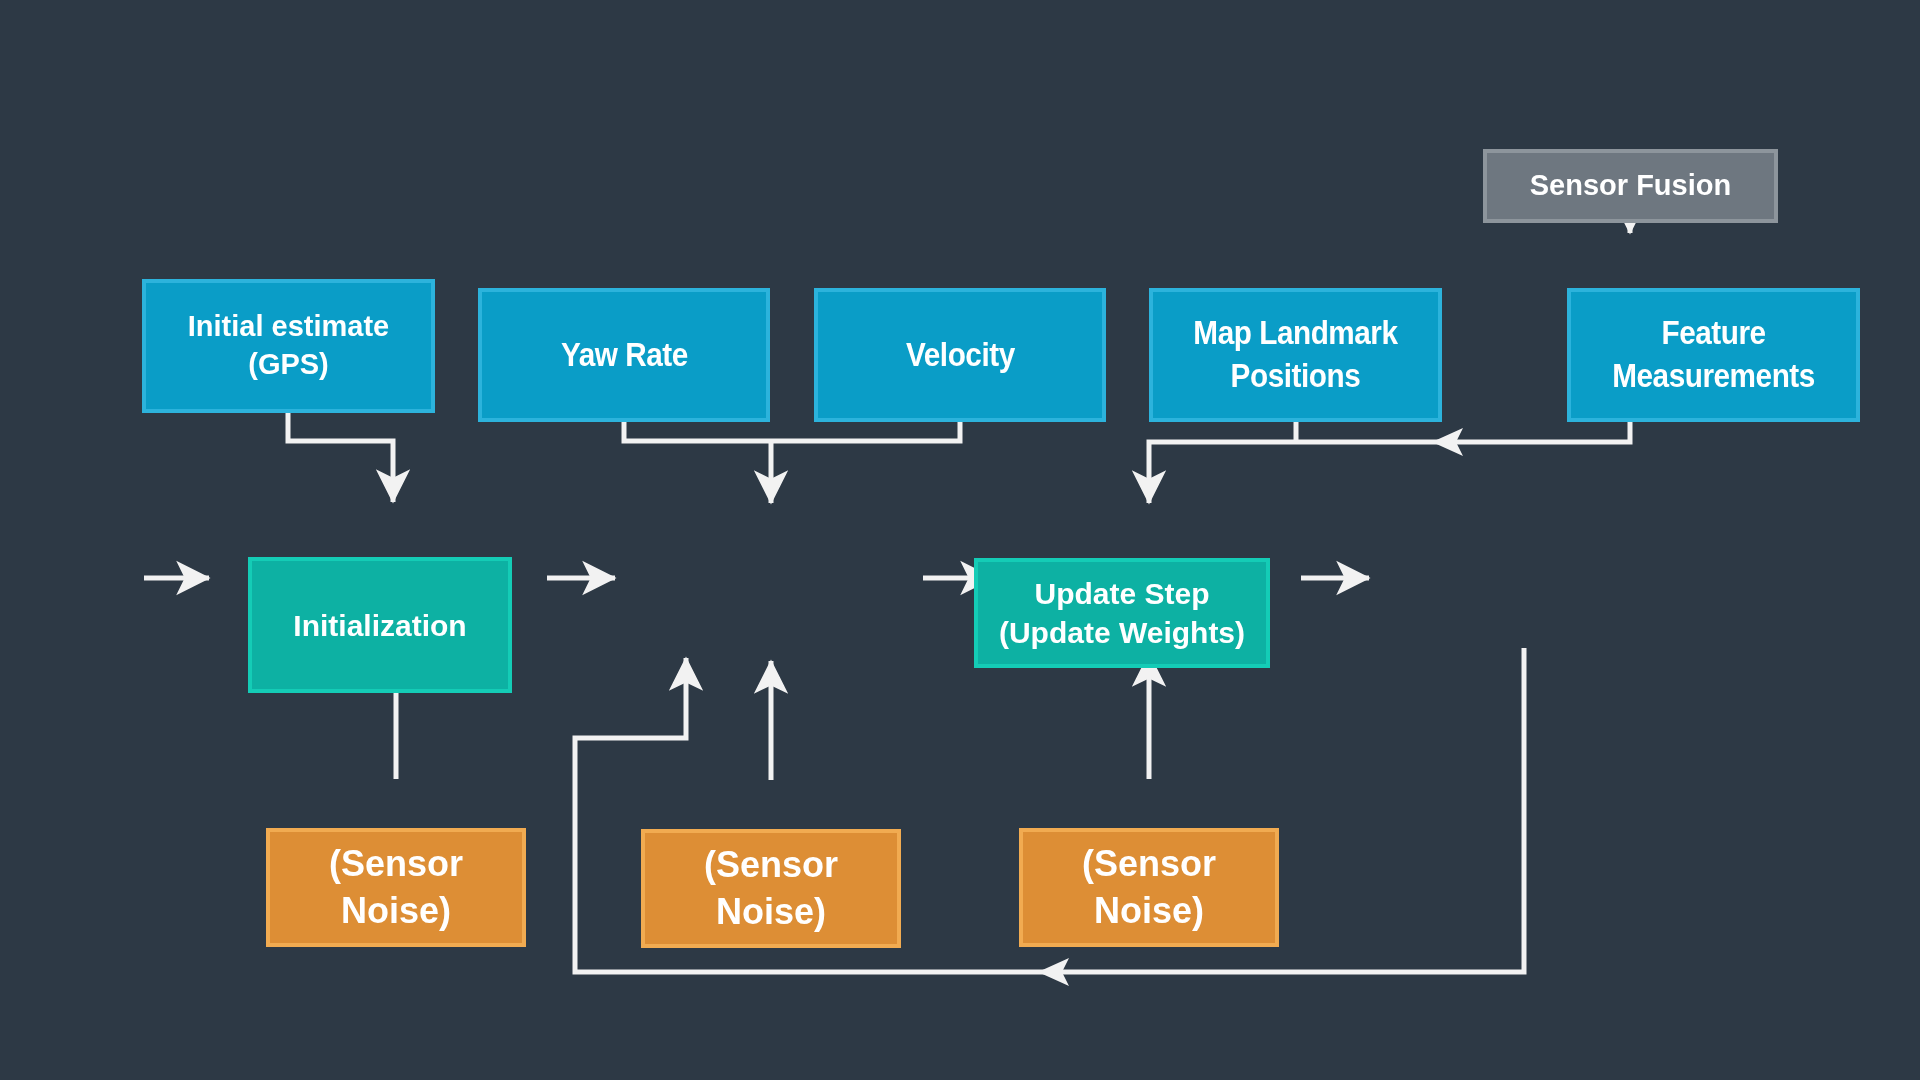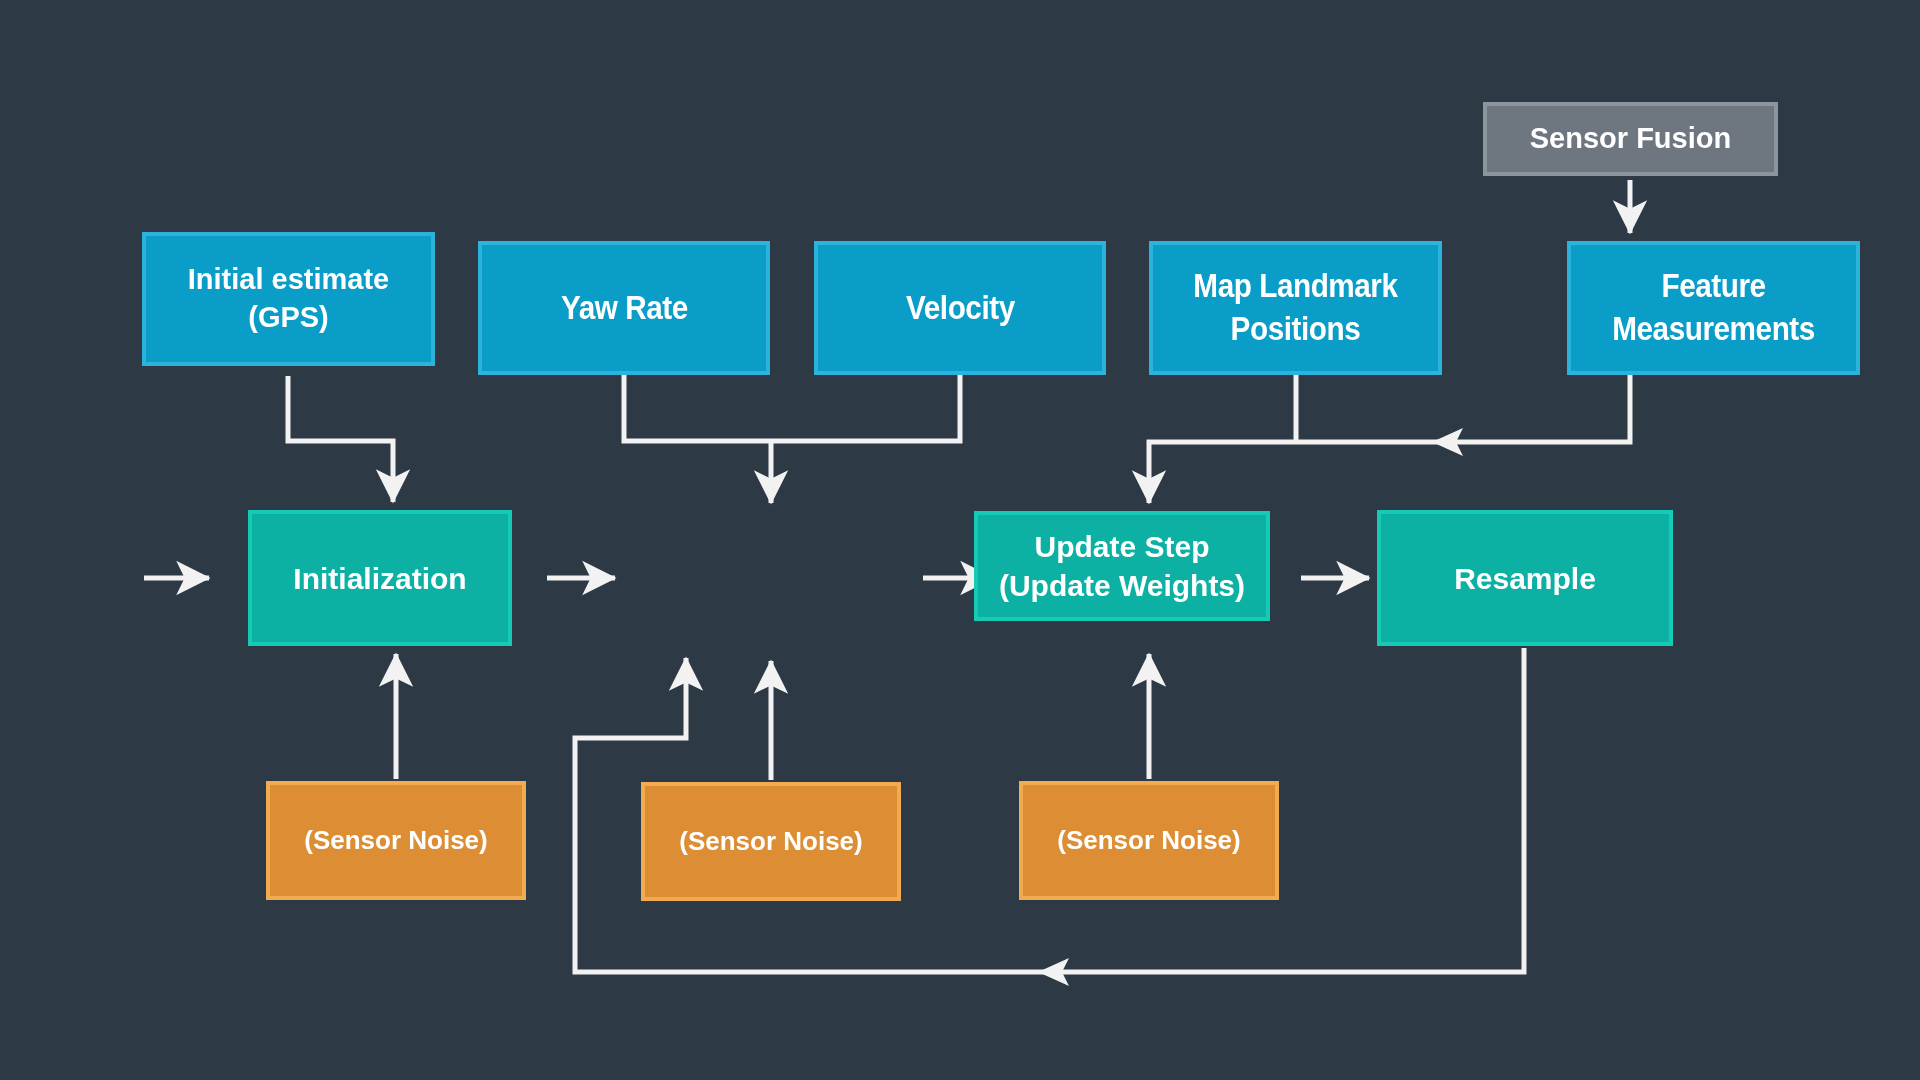--- a/index.html
+++ b/index.html
@@ -5,26 +5,26 @@
   html,body{margin:0;padding:0;background:#2d3945;}
   .stage{
     position:relative;width:1920px;height:1080px;overflow:hidden;
     background:#2d3945;
     font-family:"Liberation Sans","DejaVu Sans",sans-serif;
   }
   .edges-layer{position:absolute;left:0;top:0;width:1920px;height:1080px;}
   .node{
     position:absolute;display:flex;align-items:center;justify-content:center;
     box-sizing:border-box;text-align:center;color:#ffffff;
-    font-weight:700;white-space:pre-line;line-height:1.3;
+    font-weight:700;white-space:pre-line;line-height:1.3;margin-top:47px;
   }
   .node span{white-space:pre-line;display:block;}
   .input{background:#0a9dc7;border:4px solid #2cb3dc;font-size:29px;}
   .process{background:#0db1a3;border:4px solid #14ccb6;font-size:30px;}
-  .noise{background:#dd8e35;border:4px solid #f1ab51;font-size:26px;}
+  .noise{background:#dd8e35;border:4px solid #f1ab51;font-size:36px;justify-content:flex-end;}
   .source{background:#6e7780;border:4px solid #8d959c;font-size:29px;}
   .condensed span{transform:scaleX(0.9);font-size:33px;letter-spacing:-0.5px;}
 </style>
 </head>
 <body>
 
 <div class="stage">
 
   <svg class="edges-layer" viewBox="0 0 1920 1080" xmlns="http://www.w3.org/2000/svg">
     <defs>
@@ -84,23 +84,20 @@
   <div class="node process" style="left:248px;top:510px;width:264px;height:136px">
     <span>Initialization</span>
   </div>
 
 
   <div class="node process" style="left:974px;top:511px;width:296px;height:110px">
     <span>Update Step
 (Update Weights)</span>
   </div>
 
-  <div class="node process" style="left:1377px;top:510px;width:296px;height:136px">
-    <span>Resample</span>
-  </div>
 
   <div class="node noise" style="left:266px;top:781px;width:260px;height:119px">
     <span>(Sensor Noise)</span>
   </div>
 
   <div class="node noise" style="left:641px;top:782px;width:260px;height:119px">
     <span>(Sensor Noise)</span>
   </div>
 
   <div class="node noise" style="left:1019px;top:781px;width:260px;height:119px">

